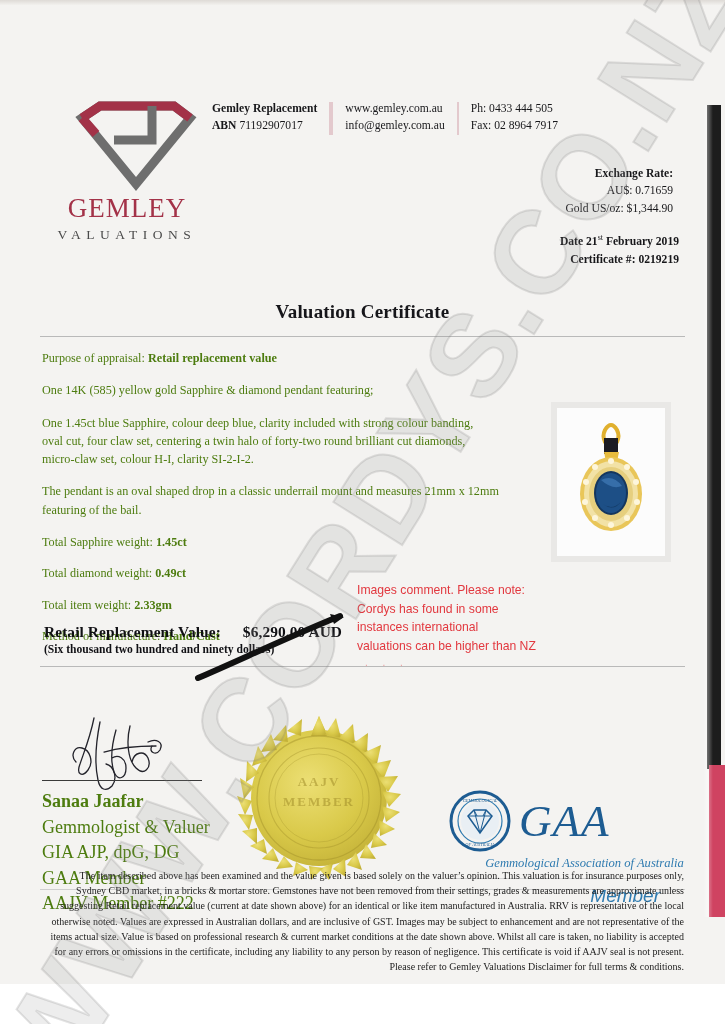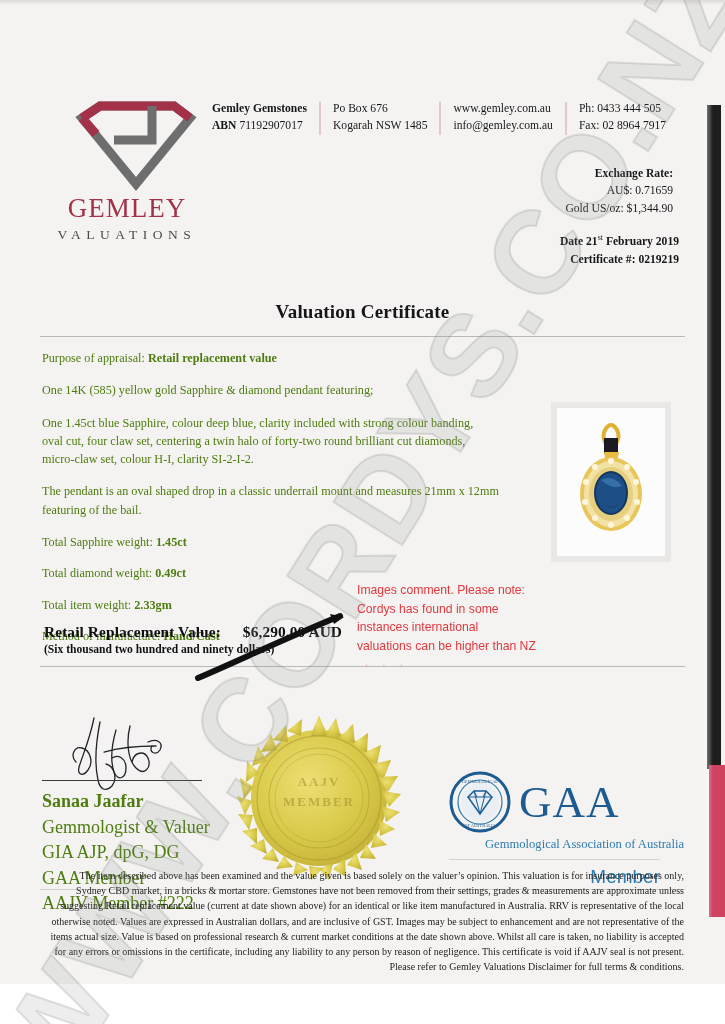--- a/index.html
+++ b/index.html
@@ -140,21 +140,21 @@
 
   
   .seal{position:absolute;left:237px;top:716px;width:164px;height:164px;}
   .seal .txt{
     position:absolute;left:0;top:56px;width:164px;text-align:center;
     font-family:"Liberation Serif",serif;font-size:13px;font-weight:700;
     color:rgba(160,140,40,.55);line-height:1.5;letter-spacing:2px;
   }
 
   
-  .gaa{position:absolute;left:449px;top:771px;width:215px;}
+  .gaa{position:absolute;left:449px;top:790px;width:215px;font-style:italic;}
   .gaa-row{display:flex;align-items:center;}
   .gaa-word{
     font-family:"Liberation Serif", serif;
     font-size:45px;color:#1d5c92;line-height:1;margin-left:8px;letter-spacing:1px;
   }
   .gaa-sub{
     font-family:"Liberation Serif", serif;
     font-size:12.6px;color:#2f7bb0;margin-top:4px;text-align:center;width:211px;margin-left:30px;
   }
   .gaa-hr{width:211px;height:1px;background:#d2d2d2;margin-top:7px;}
@@ -188,29 +188,25 @@
       <path d="M30 18 L48 6 L122 6 L138 18" fill="none" stroke="#a33248" stroke-width="9" stroke-linejoin="miter"></path>
       <path d="M30 18 L44 34" fill="none" stroke="#a33248" stroke-width="9"></path>
       <path d="M100 6 L100 40 L62 40" fill="none" stroke="#6e6e6e" stroke-width="9" stroke-linejoin="miter"></path>
     </svg>
     <div class="logo-word">GEMLEY</div>
     <div class="logo-sub">VALUATIONS</div>
   </div>
 
   <div class="contact">
     <div class="col first">
-      <div><b>Gemley Gemstones</b></div>
+      <div><b>Gemley Replacement</b></div>
       <div><b>ABN</b>
         <span>71192907017</span></div>
     </div>
     <div class="sep"></div>
-    <div class="col">
-      <div>Po Box 676</div>
-      <div>Kogarah NSW 1485</div>
-    </div>
     <div class="sep"></div>
     <div class="col">
       <div>www.gemley.com.au</div>
       <div>info@gemley.com.au</div>
     </div>
     <div class="sep"></div>
     <div class="col">
       <div>Ph: 0433 444 505</div>
       <div>Fax: 02 8964 7917</div>
     </div>

